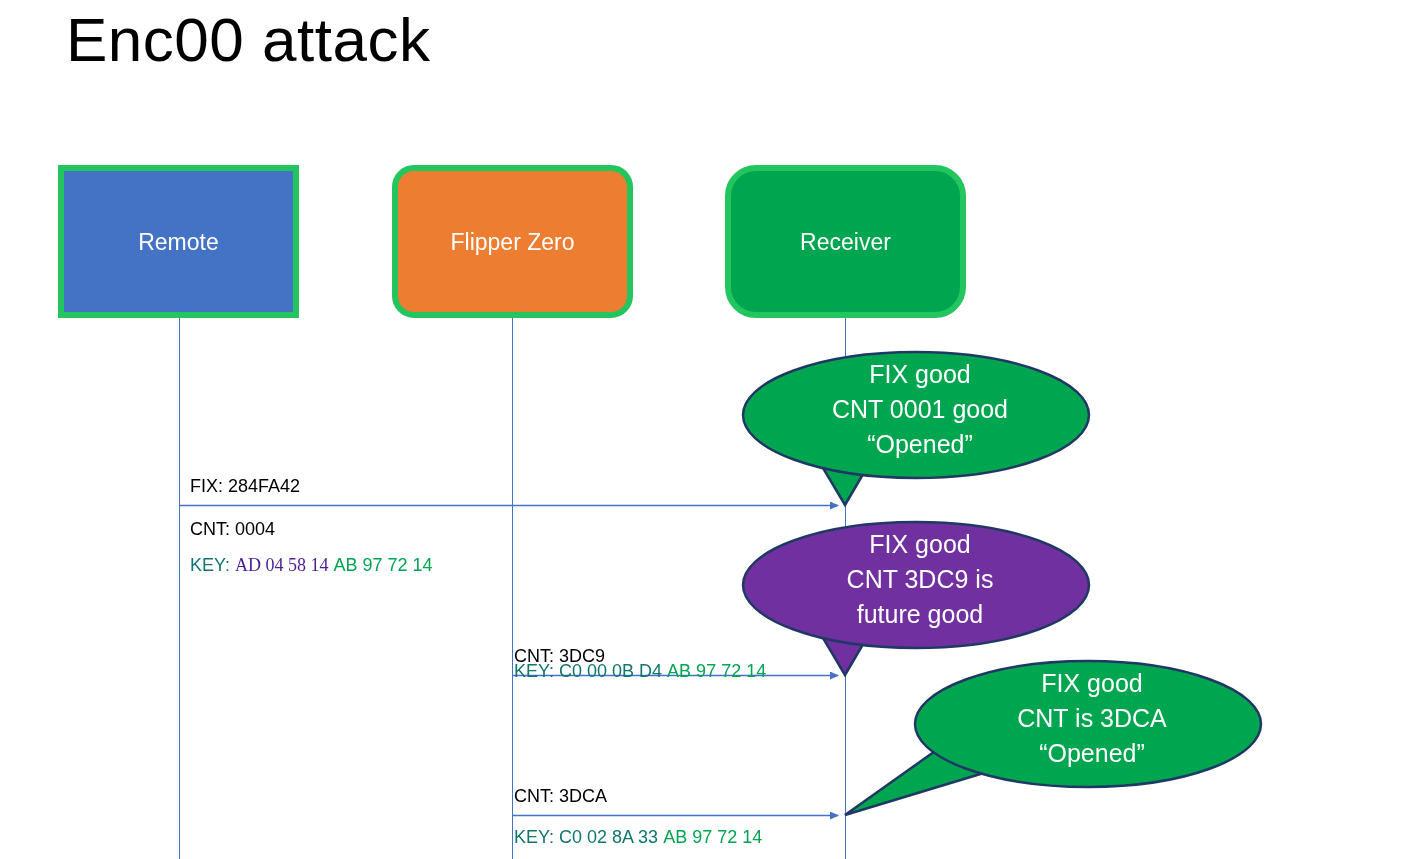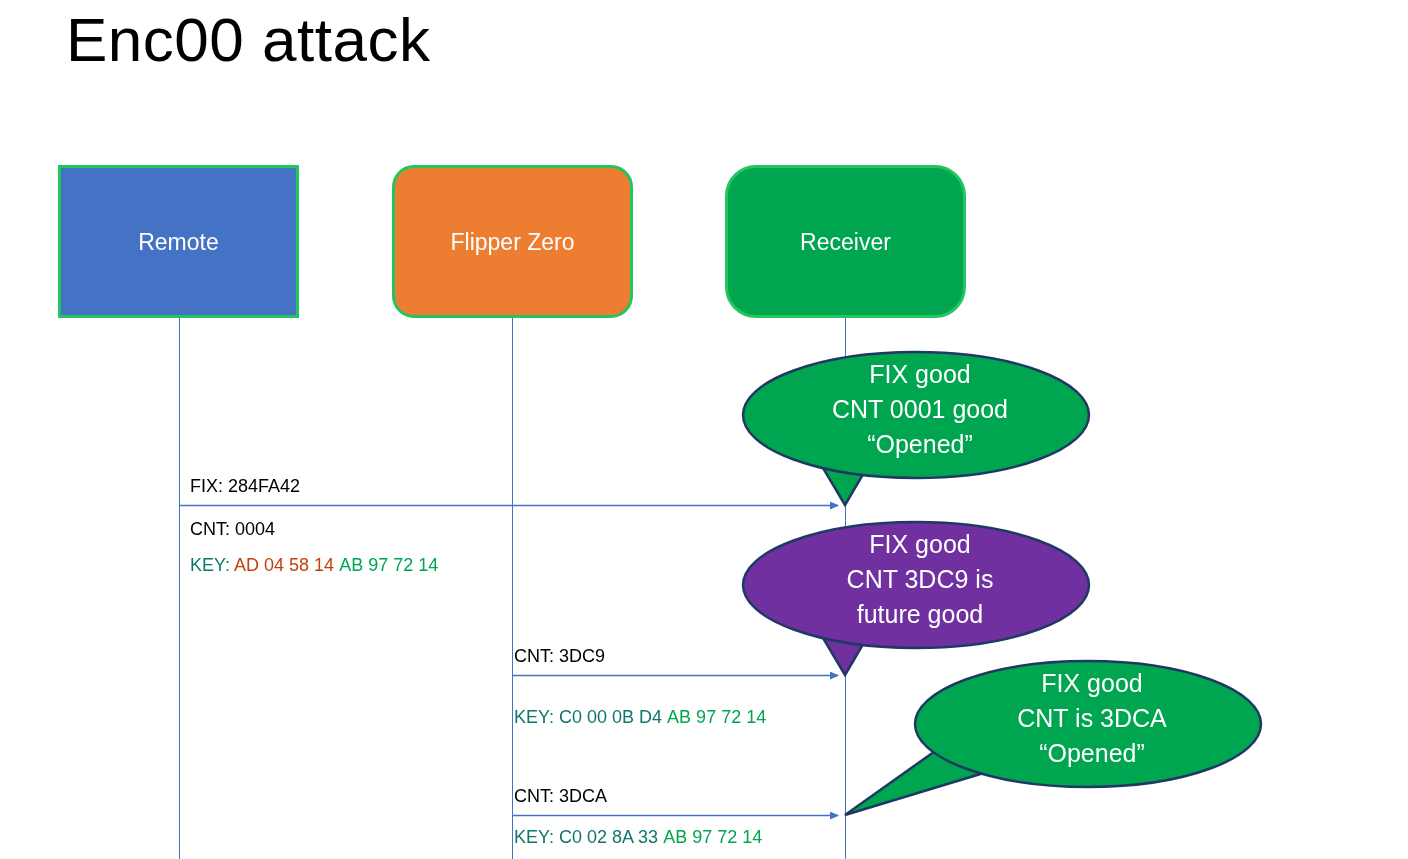--- a/index.html
+++ b/index.html
@@ -30,21 +30,21 @@
     line-height: 76px;
     color: #000000;
     font-weight: normal;
     letter-spacing: 0.5px;
     white-space: nowrap;
   }
   
   .actor-box {
     position: absolute;
     box-sizing: border-box;
-    border: 3px solid #22c55e;
+    border: 6px solid #22c55e;
     display: flex;
     align-items: center;
     justify-content: center;
     color: #ffffff;
     font-size: 23px;
     line-height: 28px;
   }
   #actor-remote   { left: 58px;  top: 165px; width: 241px; height: 153px; background: #4472C4; }
   #actor-flipper  { left: 392px; top: 165px; width: 241px; height: 153px; background: #ED7D31; border-radius: 22px; }
   #actor-receiver { left: 725px; top: 165px; width: 241px; height: 153px; background: #00A550; border-radius: 31px; }
@@ -70,30 +70,30 @@
   .overlay * { pointer-events: auto; }
 
   
   .msg-text {
     position: absolute;
     font-size: 18px;
     line-height: 32px;
     color: #000000;
     white-space: nowrap;
   }
-  .hex-red   { color: #c2410c; }
+  .hex-red   { color: #4c1d95; font-family: Liberation Serif, serif; }
   .hex-green { color: #00A550; }
   .hex-black { color: #0f766e; }
 
   #msg1-fix  { left: 190px; top: 470px; }
   #msg1-cnt  { left: 190px; top: 513px; }
   #msg1-key  { left: 190px; top: 549px; }
 
   #msg2-cnt  { left: 514px; top: 640px; }
-  #msg2-key  { left: 514px; top: 701px; }
+  #msg2-key  { left: 514px; top: 655px; }
 
   #msg3-cnt  { left: 514px; top: 780px; }
   #msg3-key  { left: 514px; top: 821px; }
 
   
   .bubble-label {
     position: absolute;
     color: #ffffff;
     font-size: 25px;
     line-height: 35px;

